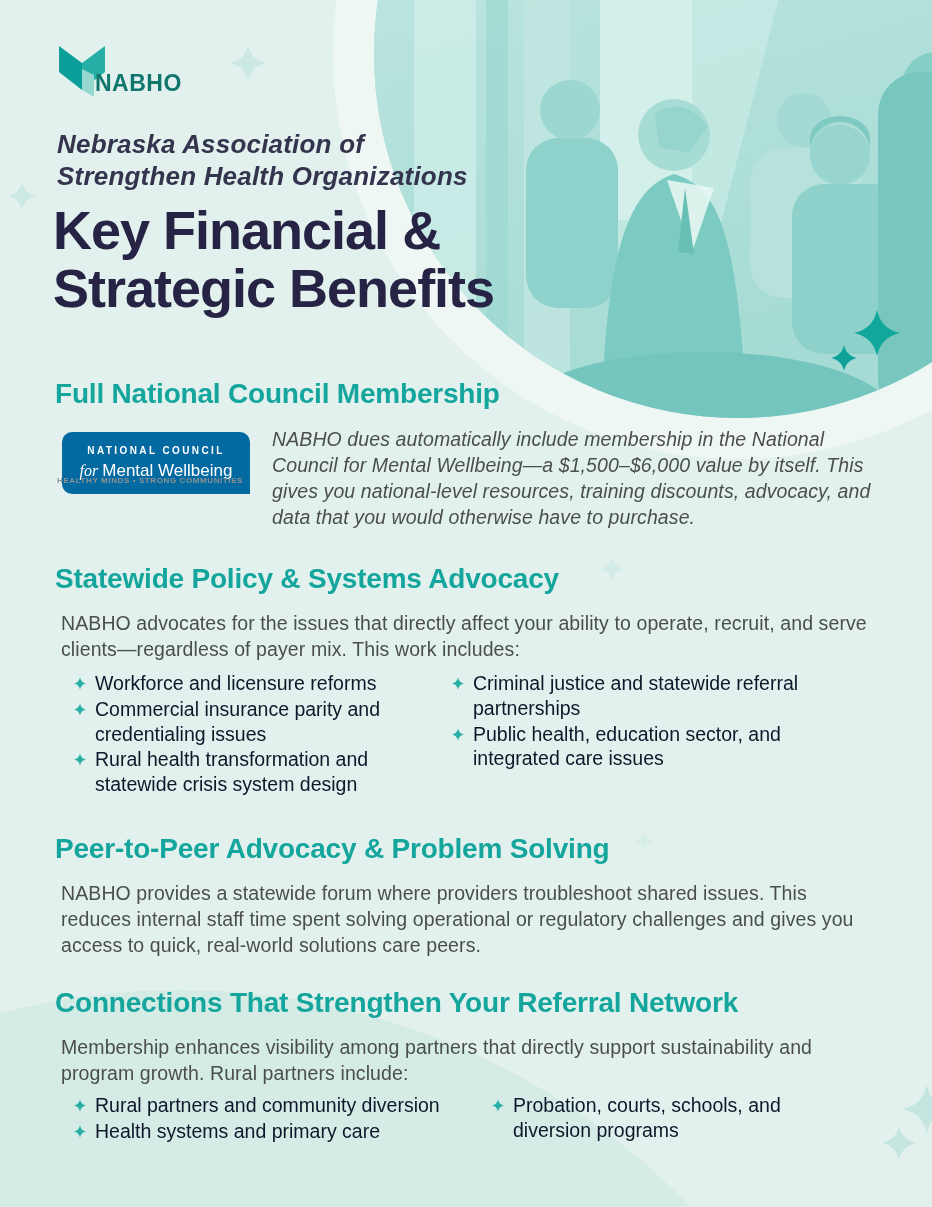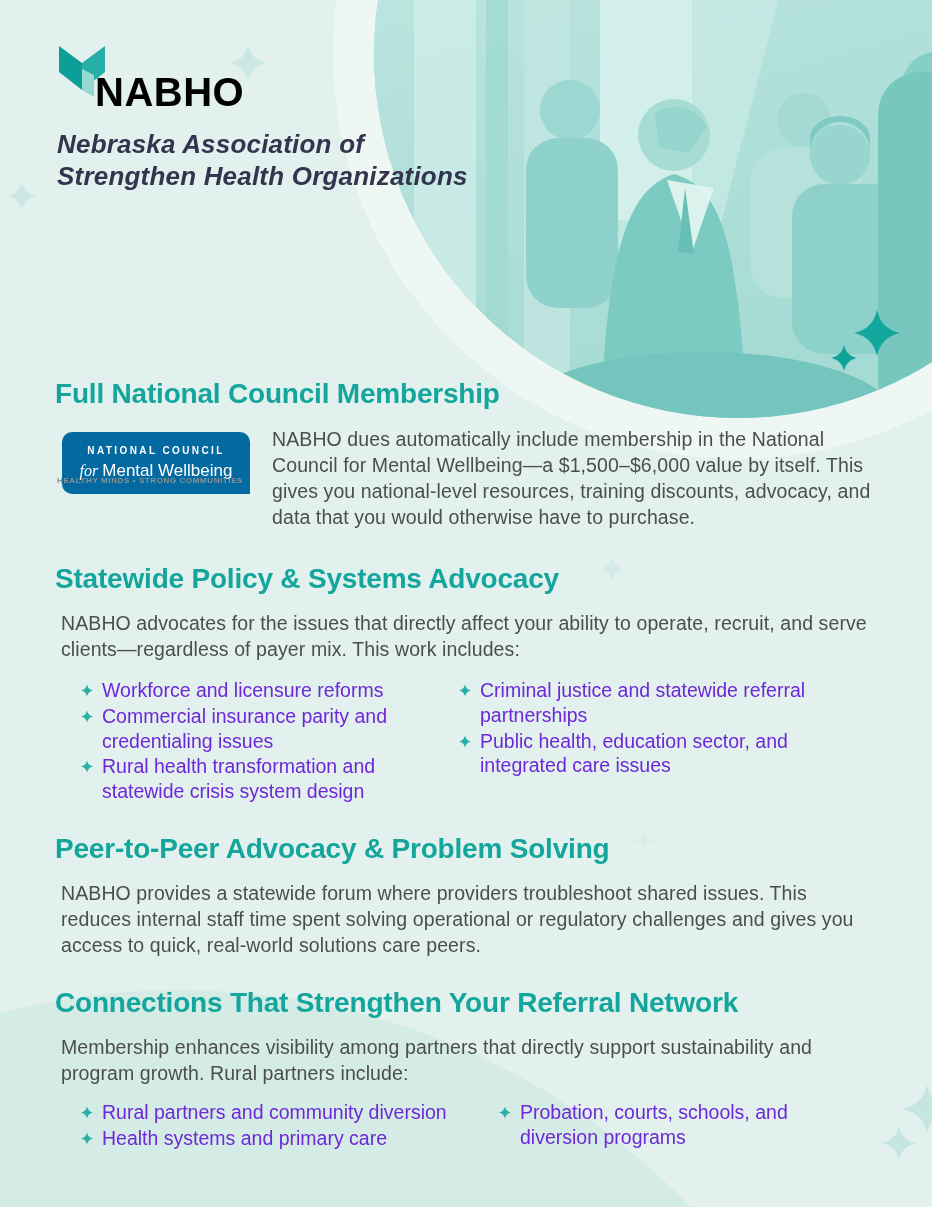--- a/index.html
+++ b/index.html
@@ -20,22 +20,22 @@
   .photo{
     position:absolute;left:374px;top:-310px;width:728px;height:728px;
     border-radius:50%;overflow:hidden;background:#b2e0da;
   }
   .photo svg{display:block;width:728px;height:728px;}
   .sparkle{position:absolute;}
   .sparkle svg{display:block;width:100%;height:100%;}
   
   .logo-icon{position:absolute;left:57px;top:45px;width:52px;height:58px;}
   .logo-text{
-    position:absolute;left:95px;top:72px;font-size:40px;font-weight:700;
-    color:#000000;letter-spacing:0.5px;line-height:1;
+    position:absolute;left:95px;top:72px;font-size:23px;font-weight:700;
+    color:#0f766e;letter-spacing:0.5px;line-height:1;
   }
   .subtitle{
     position:absolute;left:57px;top:128px;font-size:26px;font-style:italic;
     font-weight:700;color:#34344f;line-height:1.24;letter-spacing:0.2px;
   }
   .title{
     position:absolute;left:53px;top:202px;font-size:54px;font-weight:800;
     color:#262345;line-height:1.07;letter-spacing:-1px;
   }
   
@@ -44,40 +44,40 @@
     letter-spacing:-0.2px;line-height:1.1;
   }
   .h2-membership{left:55px;top:379px;}
   .h2-advocacy{left:55px;top:564px;}
   .h2-peer{left:55px;top:834px;}
   .h2-connections{left:55px;top:988px;}
   .body-text{
     position:absolute;font-size:19.5px;color:#4b4e4e;line-height:1.33;
     letter-spacing:0.1px;
   }
-  .para-membership{left:272px;top:427px;width:618px;}
+  .para-membership{left:272px;top:427px;width:618px;font-style:italic;}
   .para-advocacy{left:61px;top:611px;width:848px;}
   .para-peer{left:61px;top:881px;width:802px;}
   .para-connections{left:61px;top:1035px;width:792px;}
   
   .nc-box{
     position:absolute;left:62px;top:432px;width:188px;height:62px;
     background:#0369a1;border-radius:10px 10px 0 10px;color:#ffffff;
     display:flex;flex-direction:column;align-items:center;justify-content:center;
   }
   .nc-line1{font-size:10px;font-weight:700;letter-spacing:2.4px;line-height:1;}
   .nc-line2{font-size:17px;line-height:1.15;margin-top:5px;white-space:nowrap;}
   .nc-line2 em{font-family:"Liberation Serif",serif;font-style:italic;font-weight:400;margin-right:4px;font-size:16px;}
   .nc-line2 span{font-weight:500;}
   .nc-tagline{
     position:absolute;left:57px;top:476px;width:220px;font-size:8px;font-weight:700;
     letter-spacing:0.6px;color:#8d9291;white-space:nowrap;
   }
   
-  .bullets{position:absolute;list-style:none;margin:7px;padding:0;font-size:19.5px;color:#6d28d9;}
+  .bullets{position:absolute;list-style:none;margin:0;padding:0;font-size:19.5px;color:#0f172a;}
   .bullets li{display:flex;align-items:flex-start;line-height:1.27;margin-bottom:1px;}
   .bullet-icon{flex:0 0 12px;width:12px;height:15px;margin:5px 9px 0 0;}
   .bullet-icon svg{display:block;width:12px;height:15px;}
   .list-adv-left{left:74px;top:671px;width:352px;}
   .list-adv-right{left:452px;top:671px;width:392px;}
   .list-con-left{left:74px;top:1093px;width:400px;}
   .list-con-right{left:492px;top:1093px;width:346px;}
 </style>
 </head>
 <body>
@@ -175,20 +175,24 @@
       <polygon points="25,45 37,52 37,30 25,24" fill="#96d7d0"></polygon>
     </svg>
   </div>
   <div class="logo-text">NABHO</div>
 
   <div class="subtitle">
     <div>Nebraska Association of</div>
     <div>Strengthen Health Organizations</div>
   </div>
 
+  <div class="title">
+    <div>Key Financial &amp;</div>
+    <div>Strategic Benefits</div>
+  </div>
 
   <div class="h2 h2-membership">Full National Council Membership</div>
   <div class="nc-box">
     <div class="nc-line1">NATIONAL COUNCIL</div>
     <div class="nc-line2"><em>for</em><span>Mental Wellbeing</span></div>
   </div>
   <div class="nc-tagline">HEALTHY MINDS • STRONG COMMUNITIES</div>
   <div class="body-text para-membership">NABHO dues automatically include membership in the National Council for Mental Wellbeing—a $1,500–$6,000 value by itself. This gives you national-level resources, training discounts, advocacy, and data that you would otherwise have to purchase.</div>
 
   <div class="h2 h2-advocacy">Statewide Policy &amp; Systems Advocacy</div>

